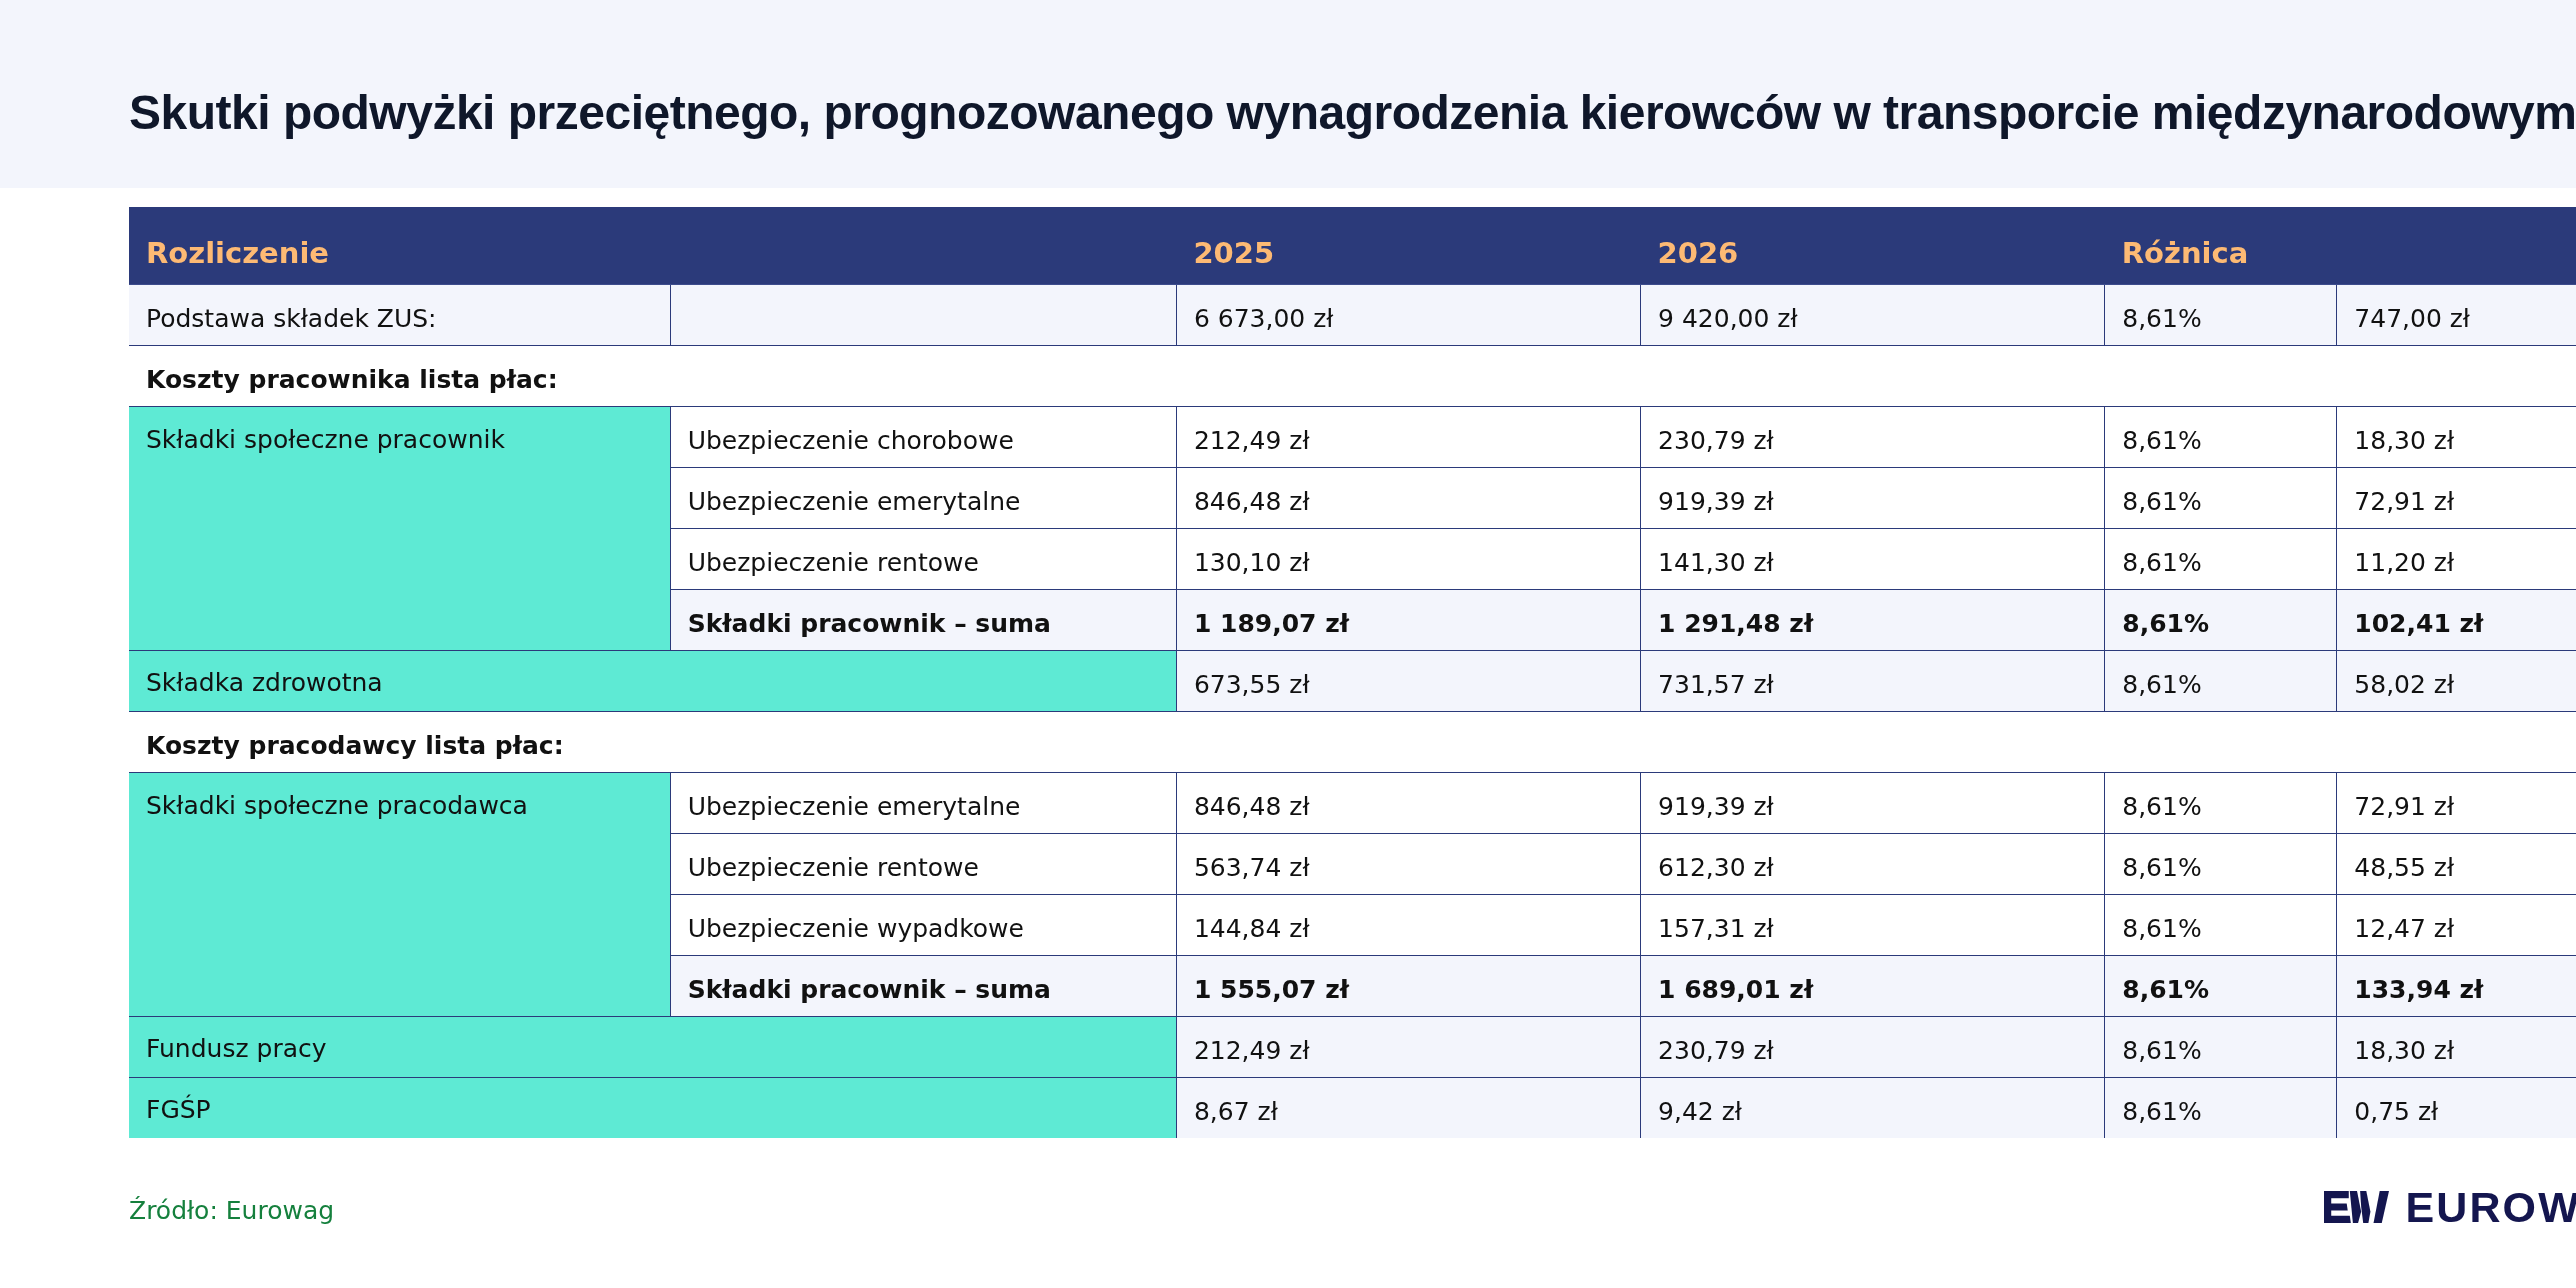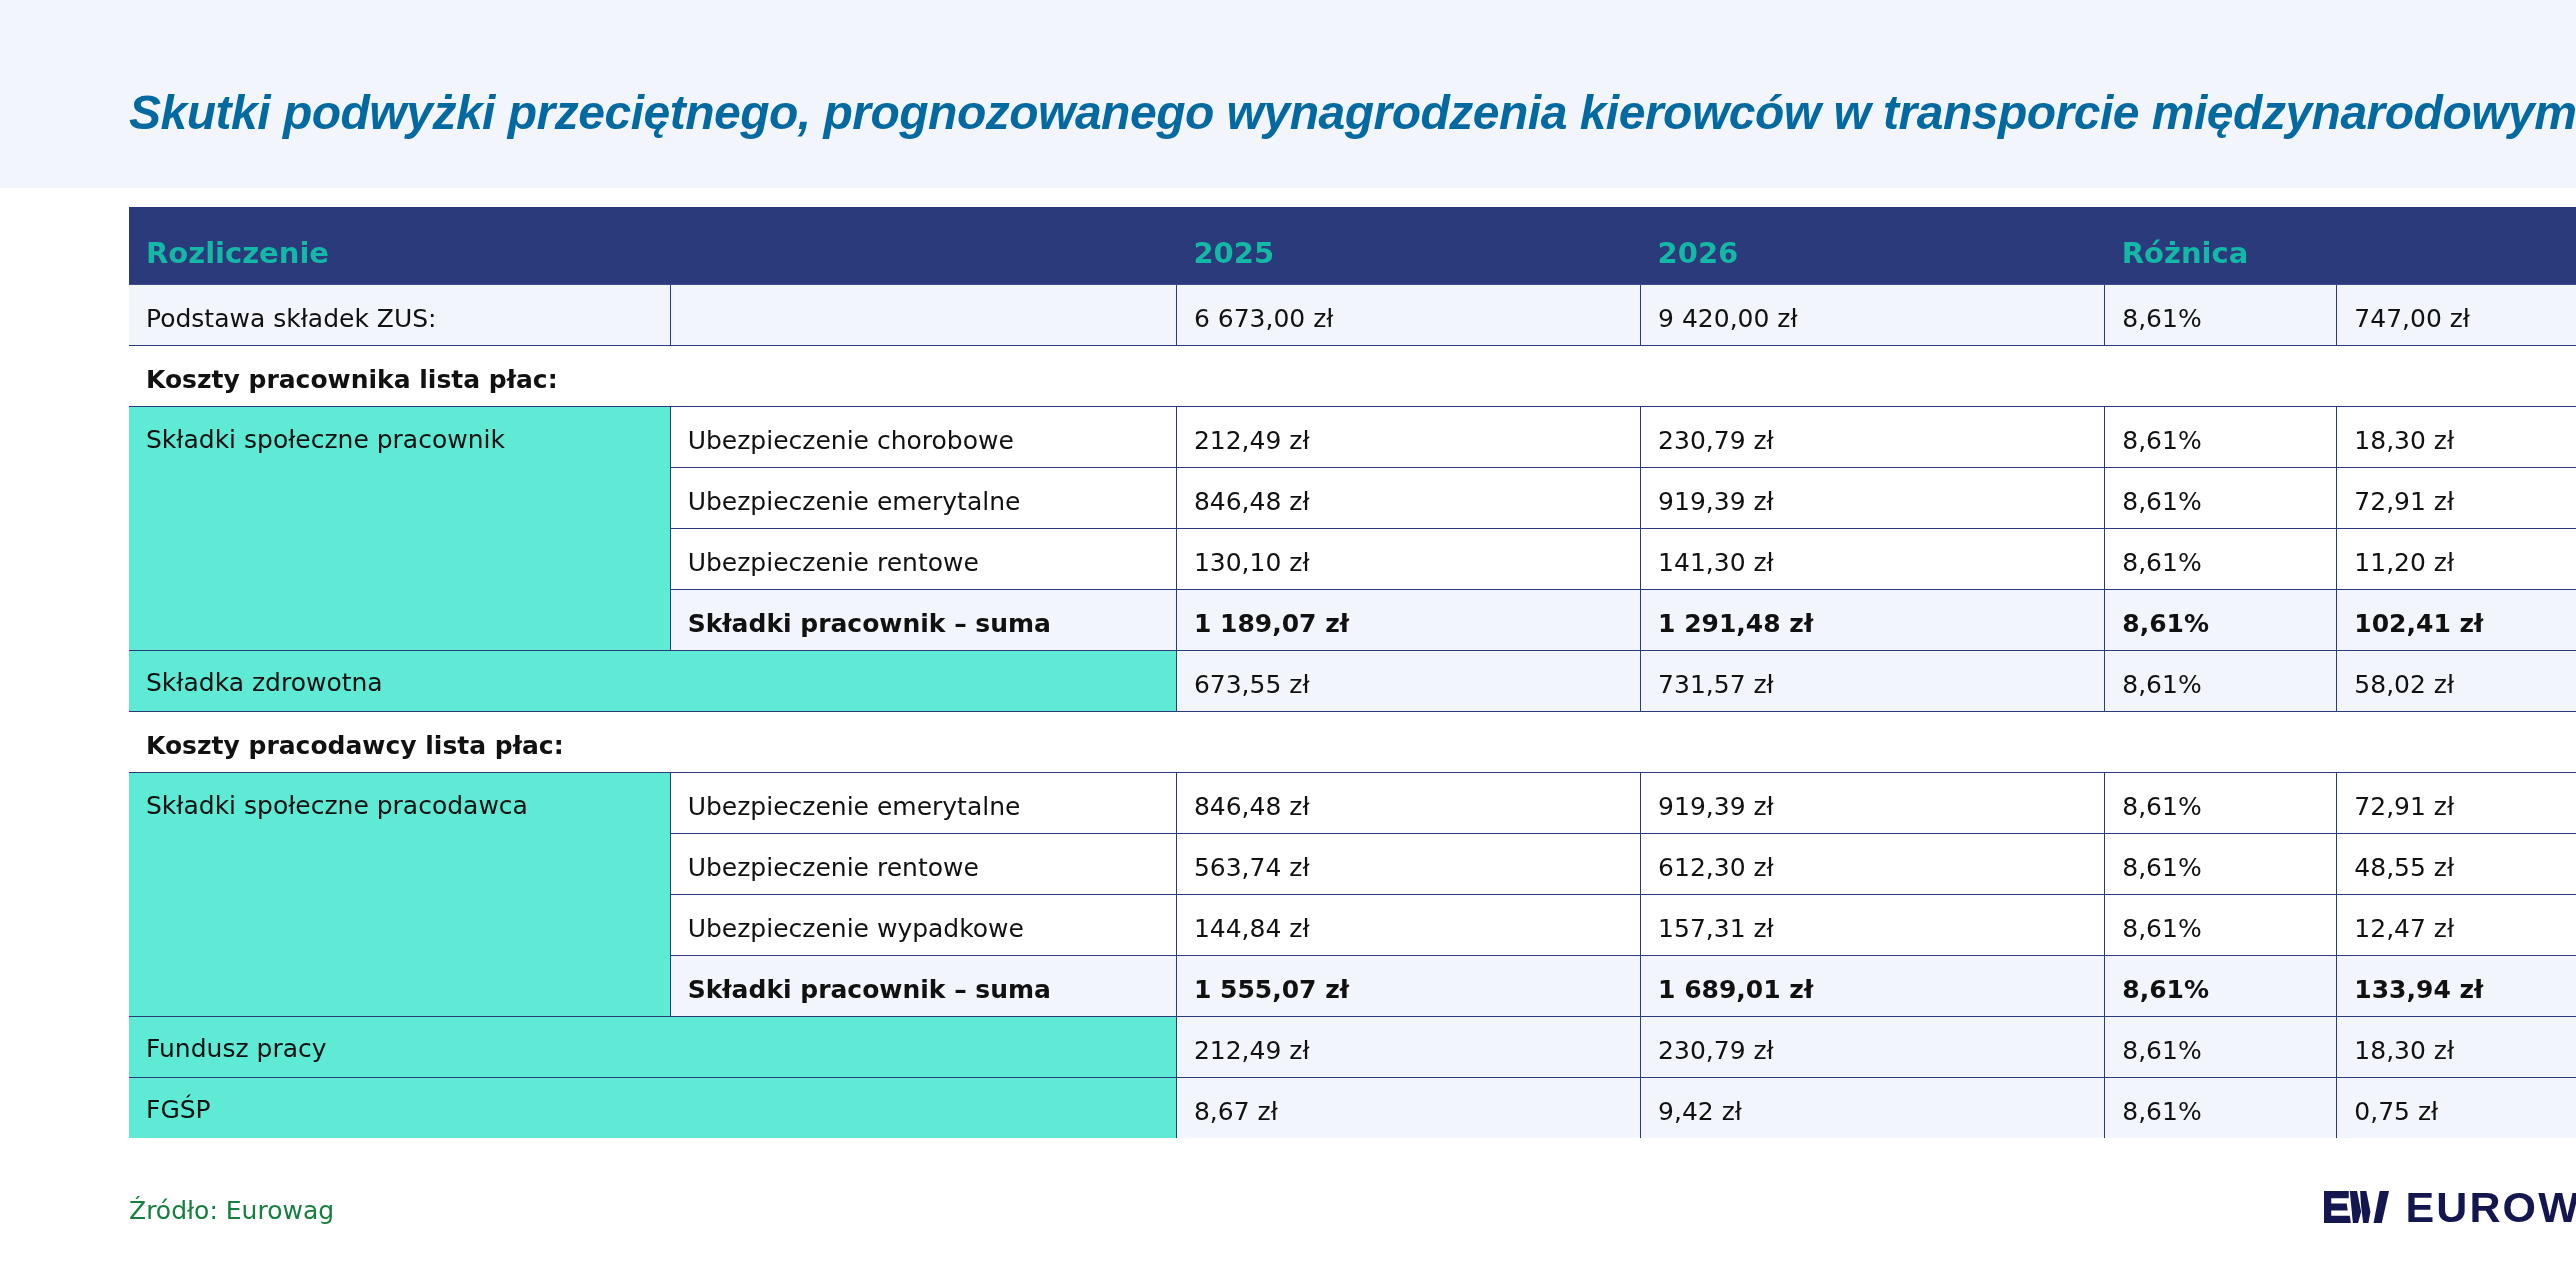--- a/index.html
+++ b/index.html
@@ -10,40 +10,40 @@
     color:#111111;
   }
   .banner {
     position:absolute; left:0; top:0; width:2748px; height:188px;
     background:#f3f5fc;
   }
   .title {
     position:absolute; left:129px; top:82px;
     font-family:"Liberation Sans", sans-serif;
     font-weight:bold; font-size:48px; line-height:62px;
-    color:#0369a1; white-space:nowrap; letter-spacing:-0.5px;font-style:italic;
+    color:#0f172a; white-space:nowrap; letter-spacing:-0.5px;
   }
   table.grid {
     position:absolute; left:129px; top:207px;
     width:2490px; border-collapse:collapse; table-layout:fixed;
   }
   table.grid col.c1 { width:541px; }
   table.grid col.c2 { width:506px; }
   table.grid col.c3 { width:464px; }
   table.grid col.c4 { width:464px; }
   table.grid col.c5 { width:232px; }
   table.grid col.c6 { width:282px; }
   th, td {
     padding:0 0 0 17px; text-align:left; vertical-align:middle;
     white-space:nowrap; overflow:hidden;
     font-family:"DejaVu Sans", sans-serif;
   }
   thead tr { height:77px; }
   thead th {
-    background:#2b3a7a; color:#14b8a6;
+    background:#2b3a7a; color:#fdba74;
     font-weight:bold; font-size:29px;
     padding-top:15px;
     border-bottom:1.5px solid #3d4c8c;
   }
   tbody tr { height:61px; }
   tbody td {
     font-size:25px; font-weight:normal;
     border-top:1.5px solid #2b3a7a; border-bottom:1.5px solid #2b3a7a;
     border-left:1px solid #2b3a7a; border-right:1px solid #2b3a7a;
     padding-top:7.2px; color:#111111;

